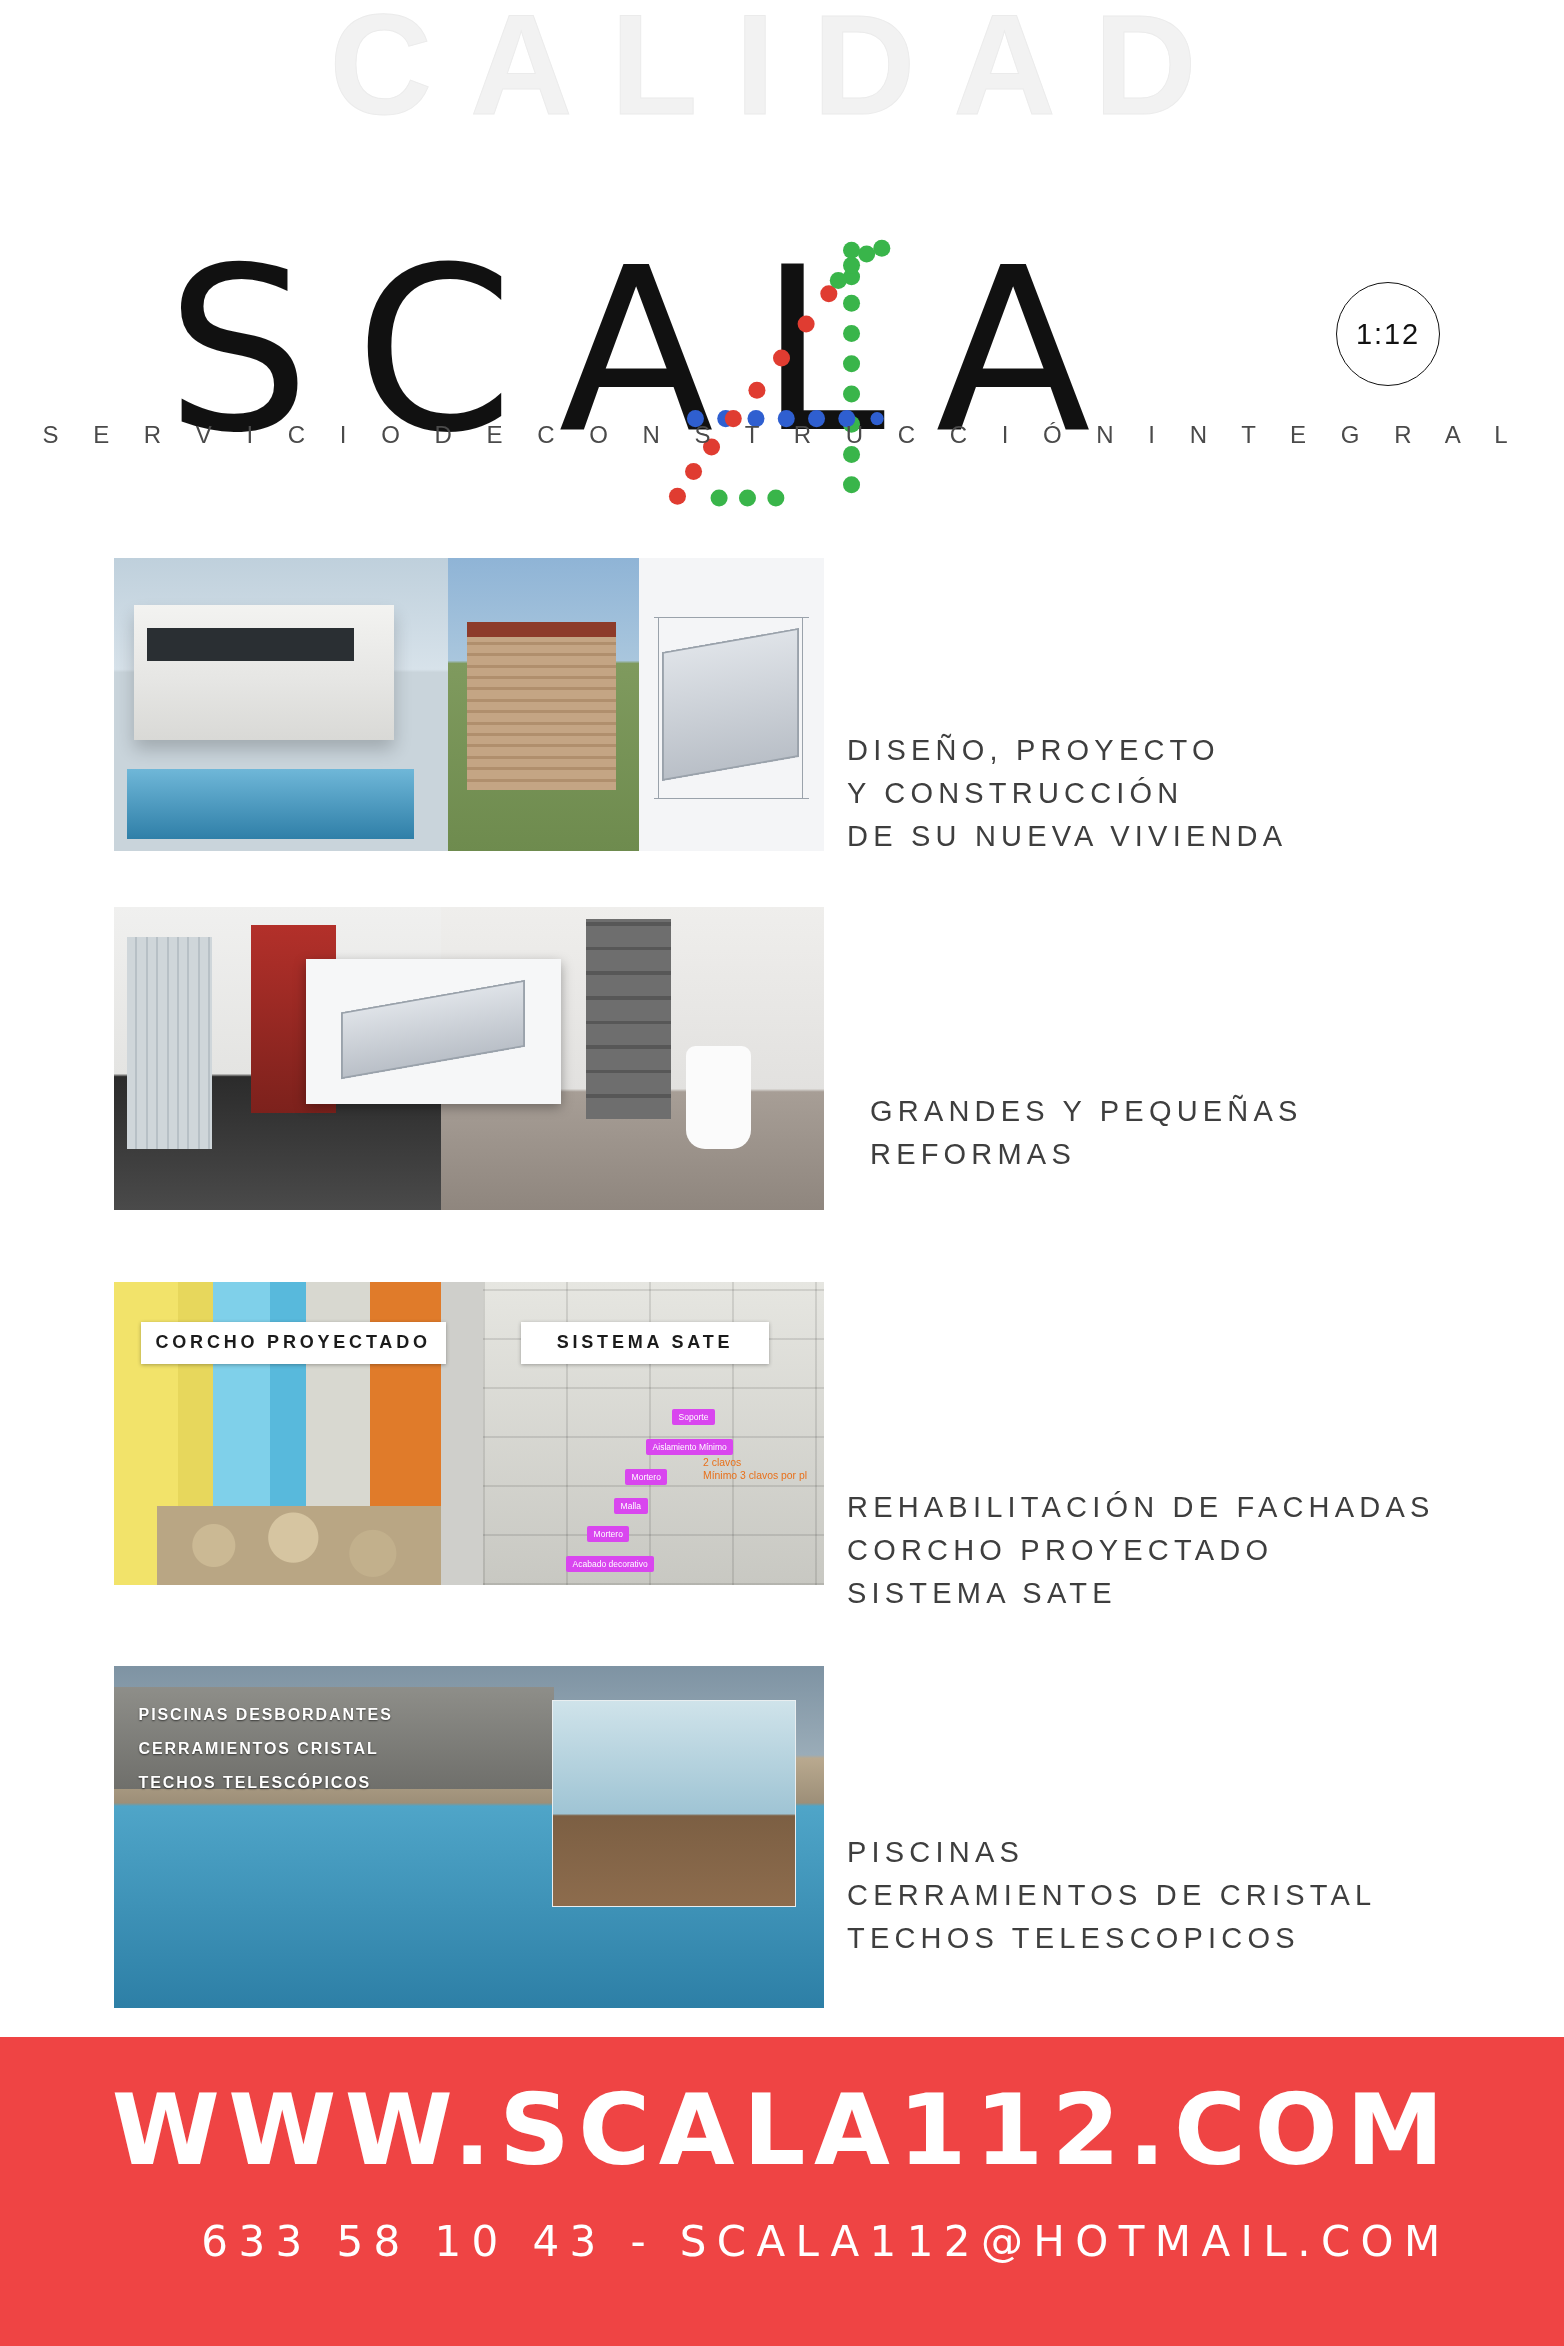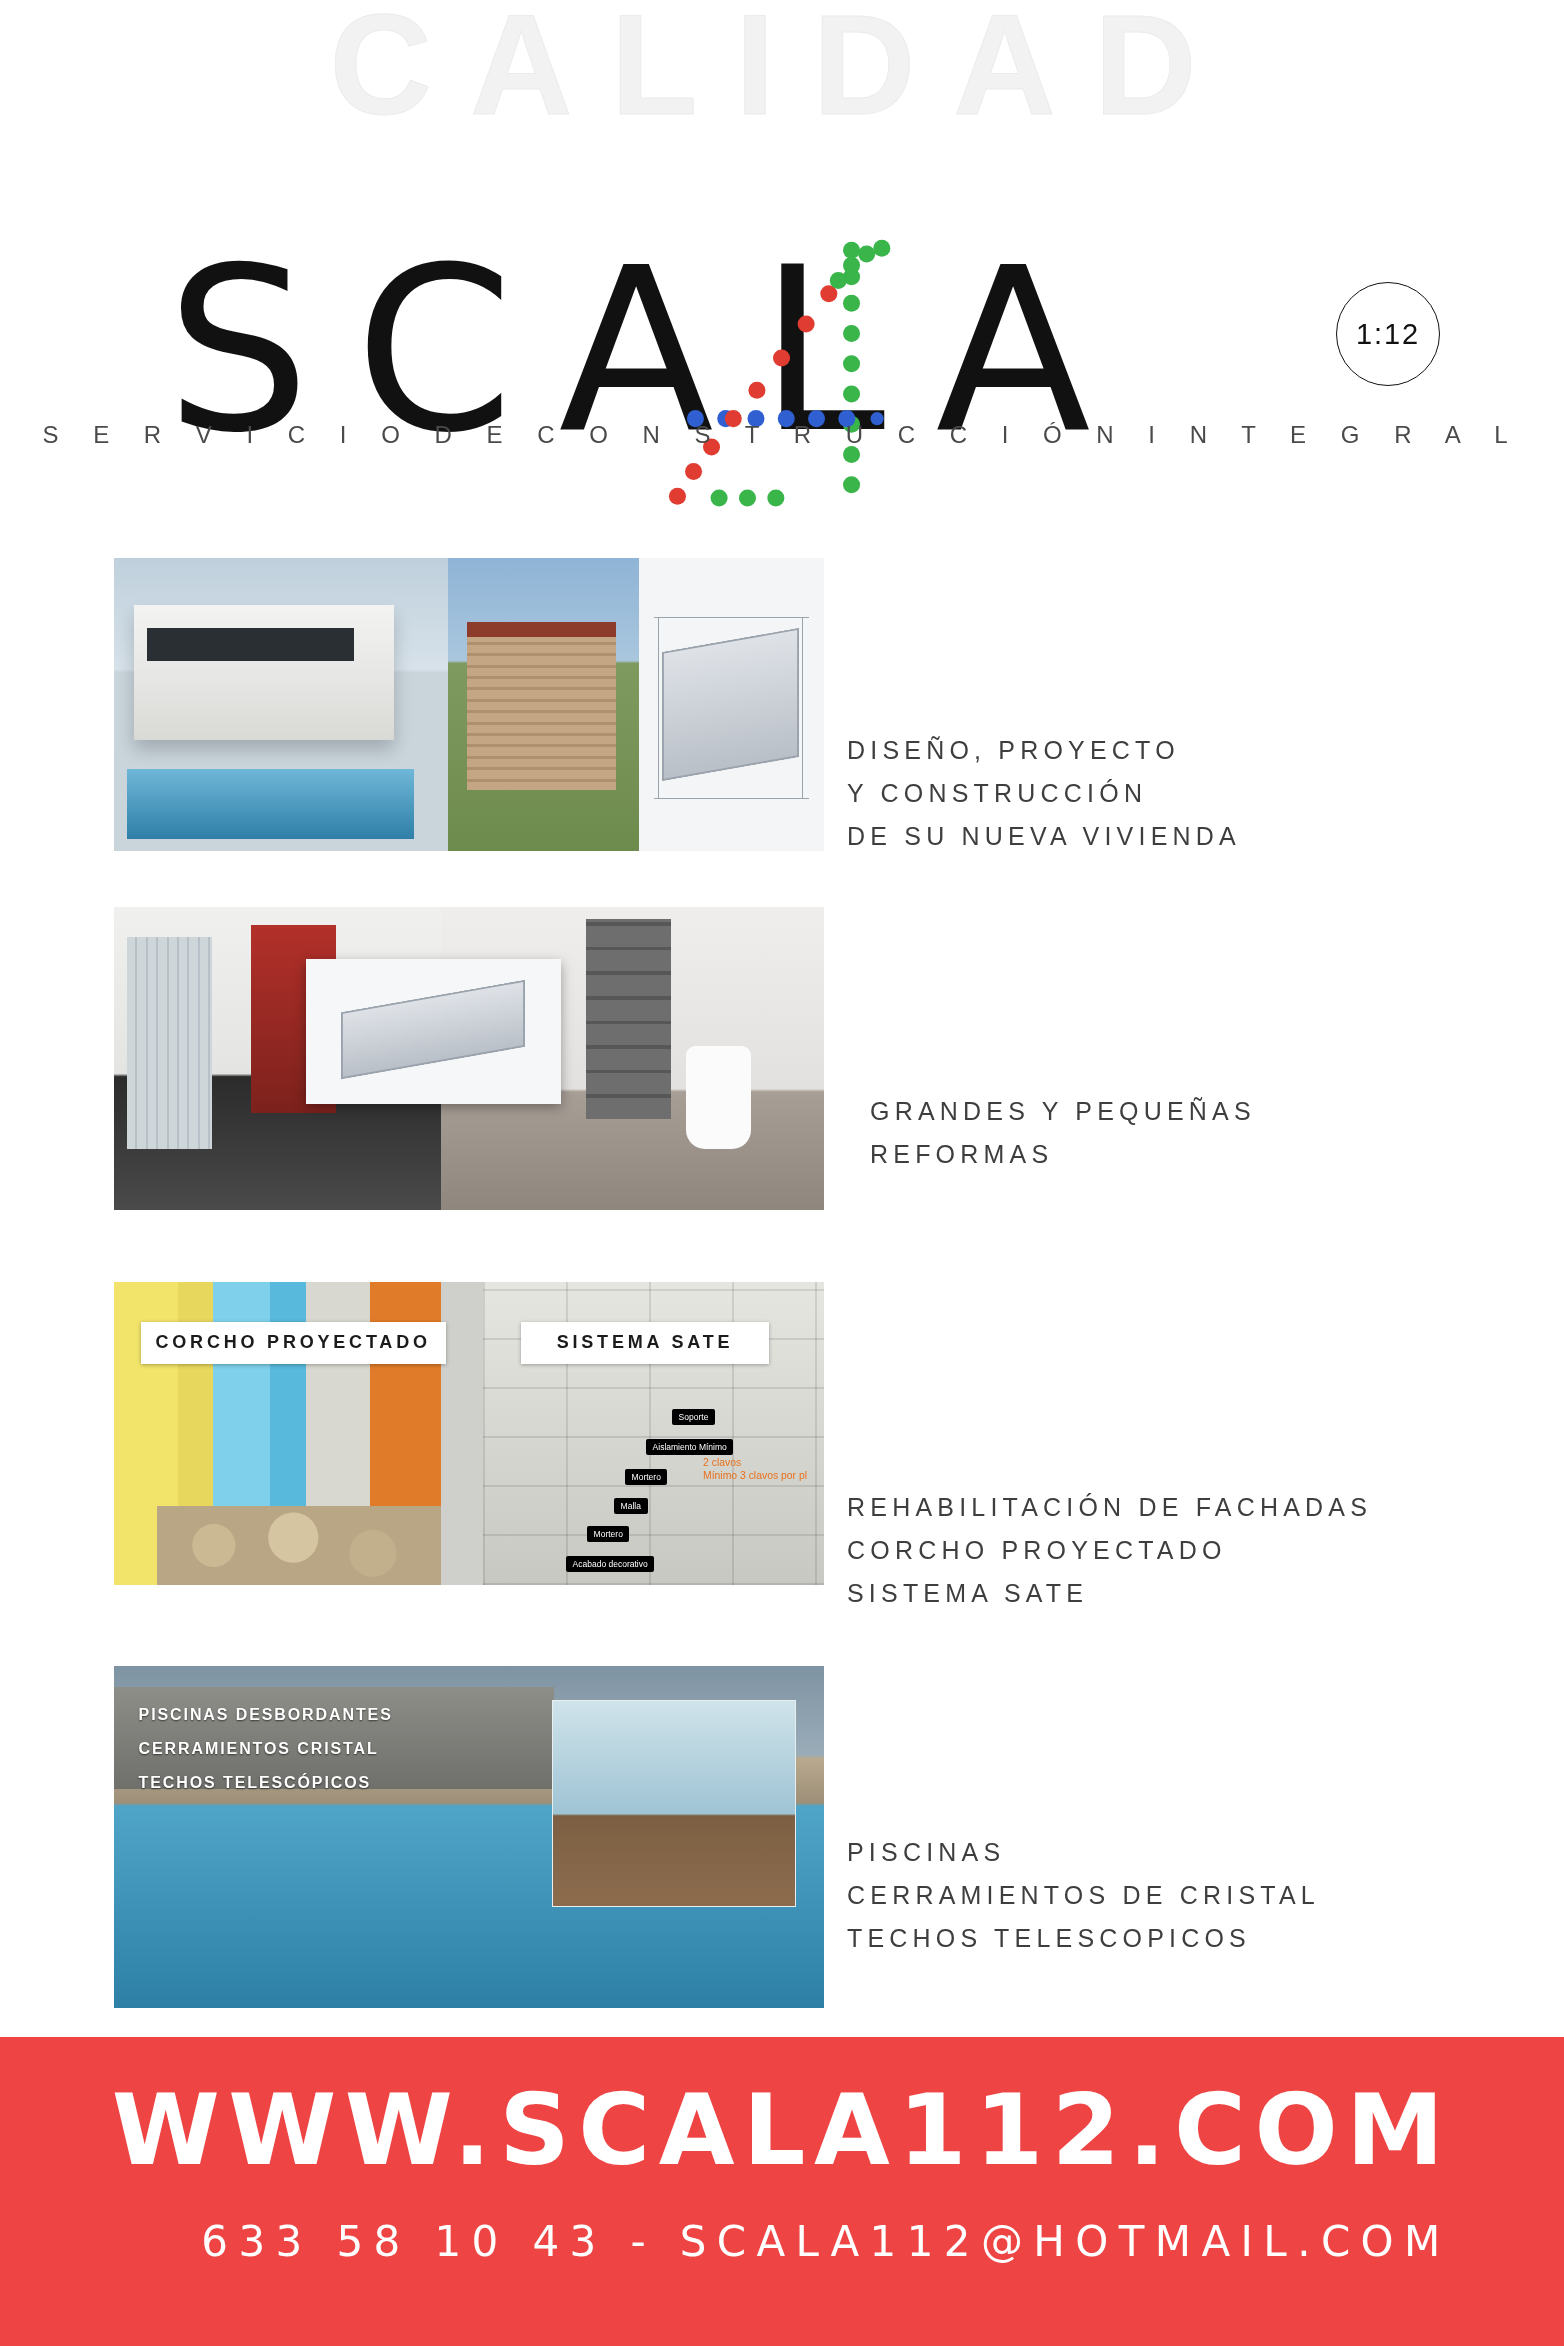--- a/index.html
+++ b/index.html
@@ -87,21 +87,21 @@
   .thumb {
     position: absolute;
     left: 114px;
     width: 710px;
     overflow: hidden;
     background: #cfcfcf;
   }
   .caption {
     position: absolute;
     left: 847px;
-    font-size: 25px;
+    font-size: 29px;
     letter-spacing: 5.2px;
     line-height: 43px;
     color: #3e3e3e;
     text-transform: uppercase;
     white-space: pre-line;
   }
 
   
   .footer {
     position: absolute;
@@ -251,21 +251,21 @@
     color: #1b1b1b;
     font-size: 18px;
     letter-spacing: 3.8px;
     padding: 10.4px 15px;
     font-weight: bold;
     box-shadow: 0 0.9px 3.8px rgba(0,0,0,.3);
     white-space: nowrap;
   }
   .minitag {
     position: absolute;
-    background: #000000;
+    background: #d946ef;
     color: #fff;
     font-size: 8.5px;
     padding: 2.8px 6.6px;
     white-space: nowrap;
     border-radius: 1.9px;
   }
 
   
   .pool {
     left: 0; width: 100%;

